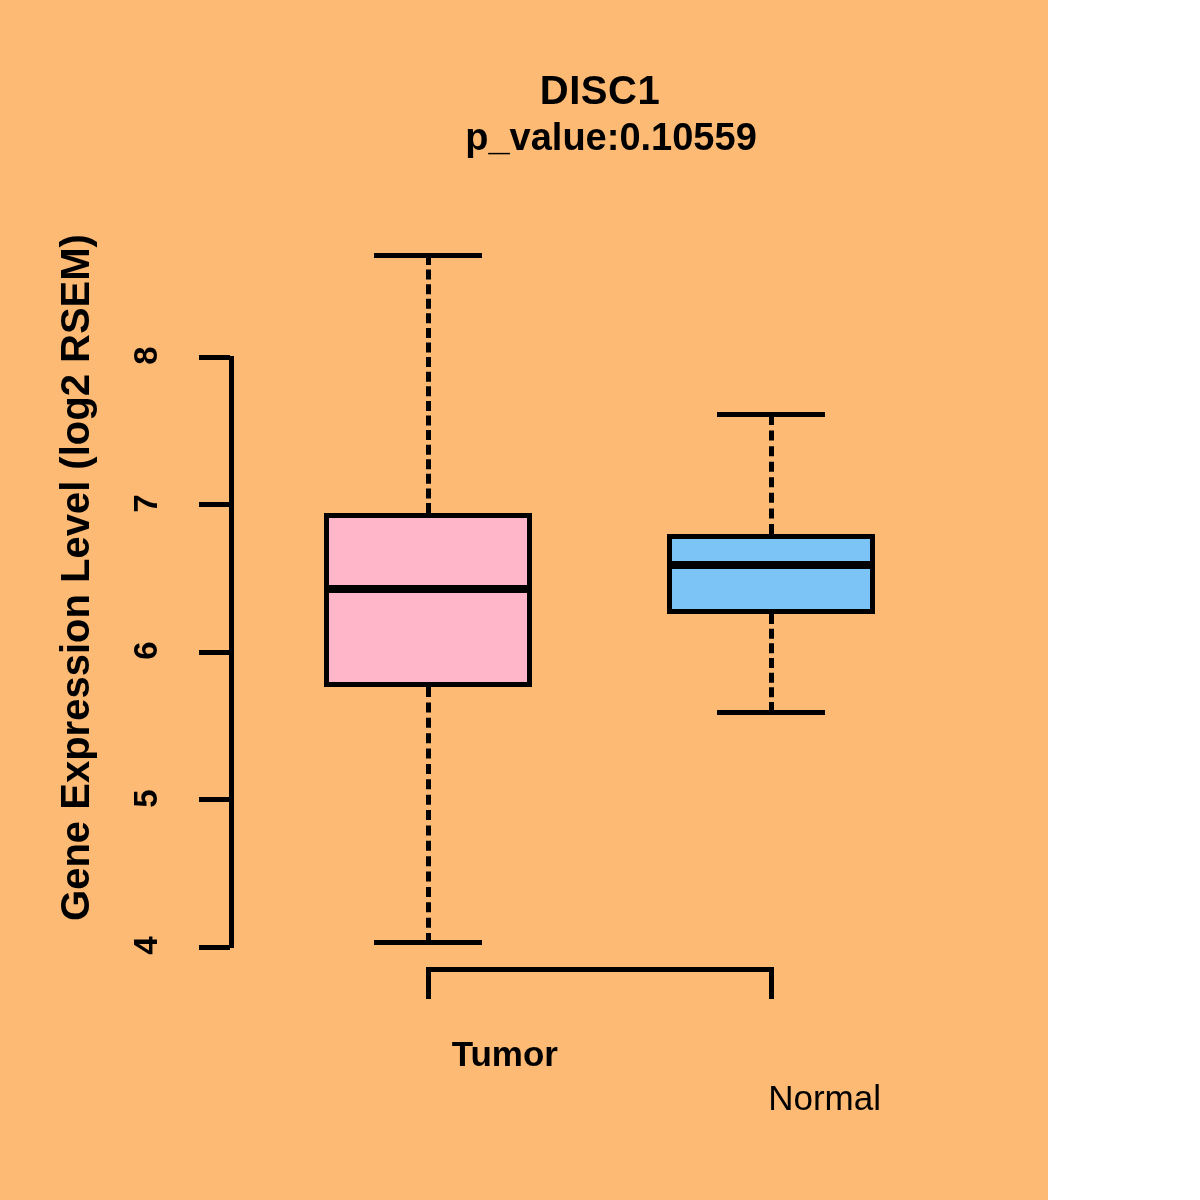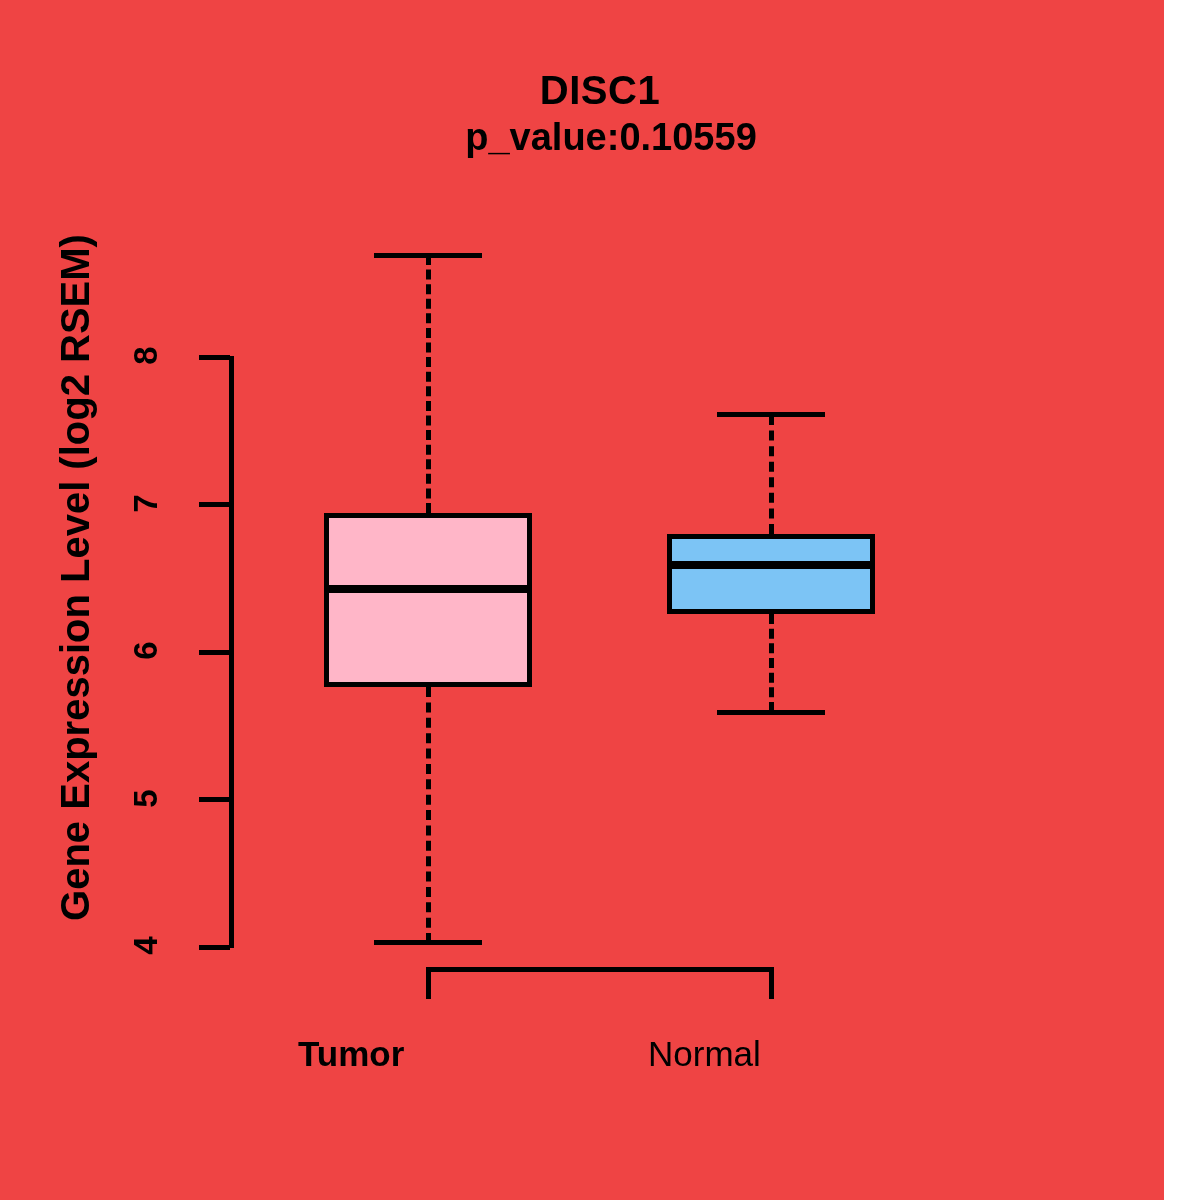--- a/index.html
+++ b/index.html
@@ -5,23 +5,23 @@
   html, body {
     margin: 0;
     padding: 0;
     background: #ffffff;
   }
   body {
     font-family: "Liberation Sans", sans-serif;
   }
   #plot-root {
     position: relative;
-    width: 1164px;
+    width: 1048px;
     height: 1200px;
-    background: #ef4444;
+    background: #fdba74;
     overflow: hidden;
   }
 
   
   #chart-title {
     position: absolute;
     left: 0;
     top: 70px;
     width: 1200px;
     text-align: center;
@@ -100,21 +100,21 @@
     position: absolute;
     top: 967px;
     width: 5px;
     height: 32px;
     background: #000000;
   }
   .x-tick-label {
     position: absolute;
     top: 1036px;
     width: 260px;
-    text-align: left;
+    text-align: right;
     font-size: 35px;
     color: #000000;
     line-height: 1.0;
   }
   .x-tick-label.bold { font-weight: bold; }
 
   
   .box-rect {
     position: absolute;
     border: 5px solid #000000;
@@ -177,16 +177,16 @@
       <div class="median-line" style="left: 667px; width: 208px; top: 560.975px; height: 8px;"></div>
     </div>
 
   <div id="x-axis-line"></div>
   <div id="x-ticks-group">
       <div class="x-tick" style="left: 425.5px;"></div>
       <div class="x-tick" style="left: 768.5px;"></div>
     </div>
   <div id="x-tick-labels-group">
       <div class="x-tick-label bold" style="left: 298px;">Tumor</div>
-      <div class="x-tick-label" style="left: 648px;">Normal</div>
+      <div class="x-tick-label" style="left: 621px; margin-top: 44px;">Normal</div>
     </div>
 
 </div>
 
 </body></html>

